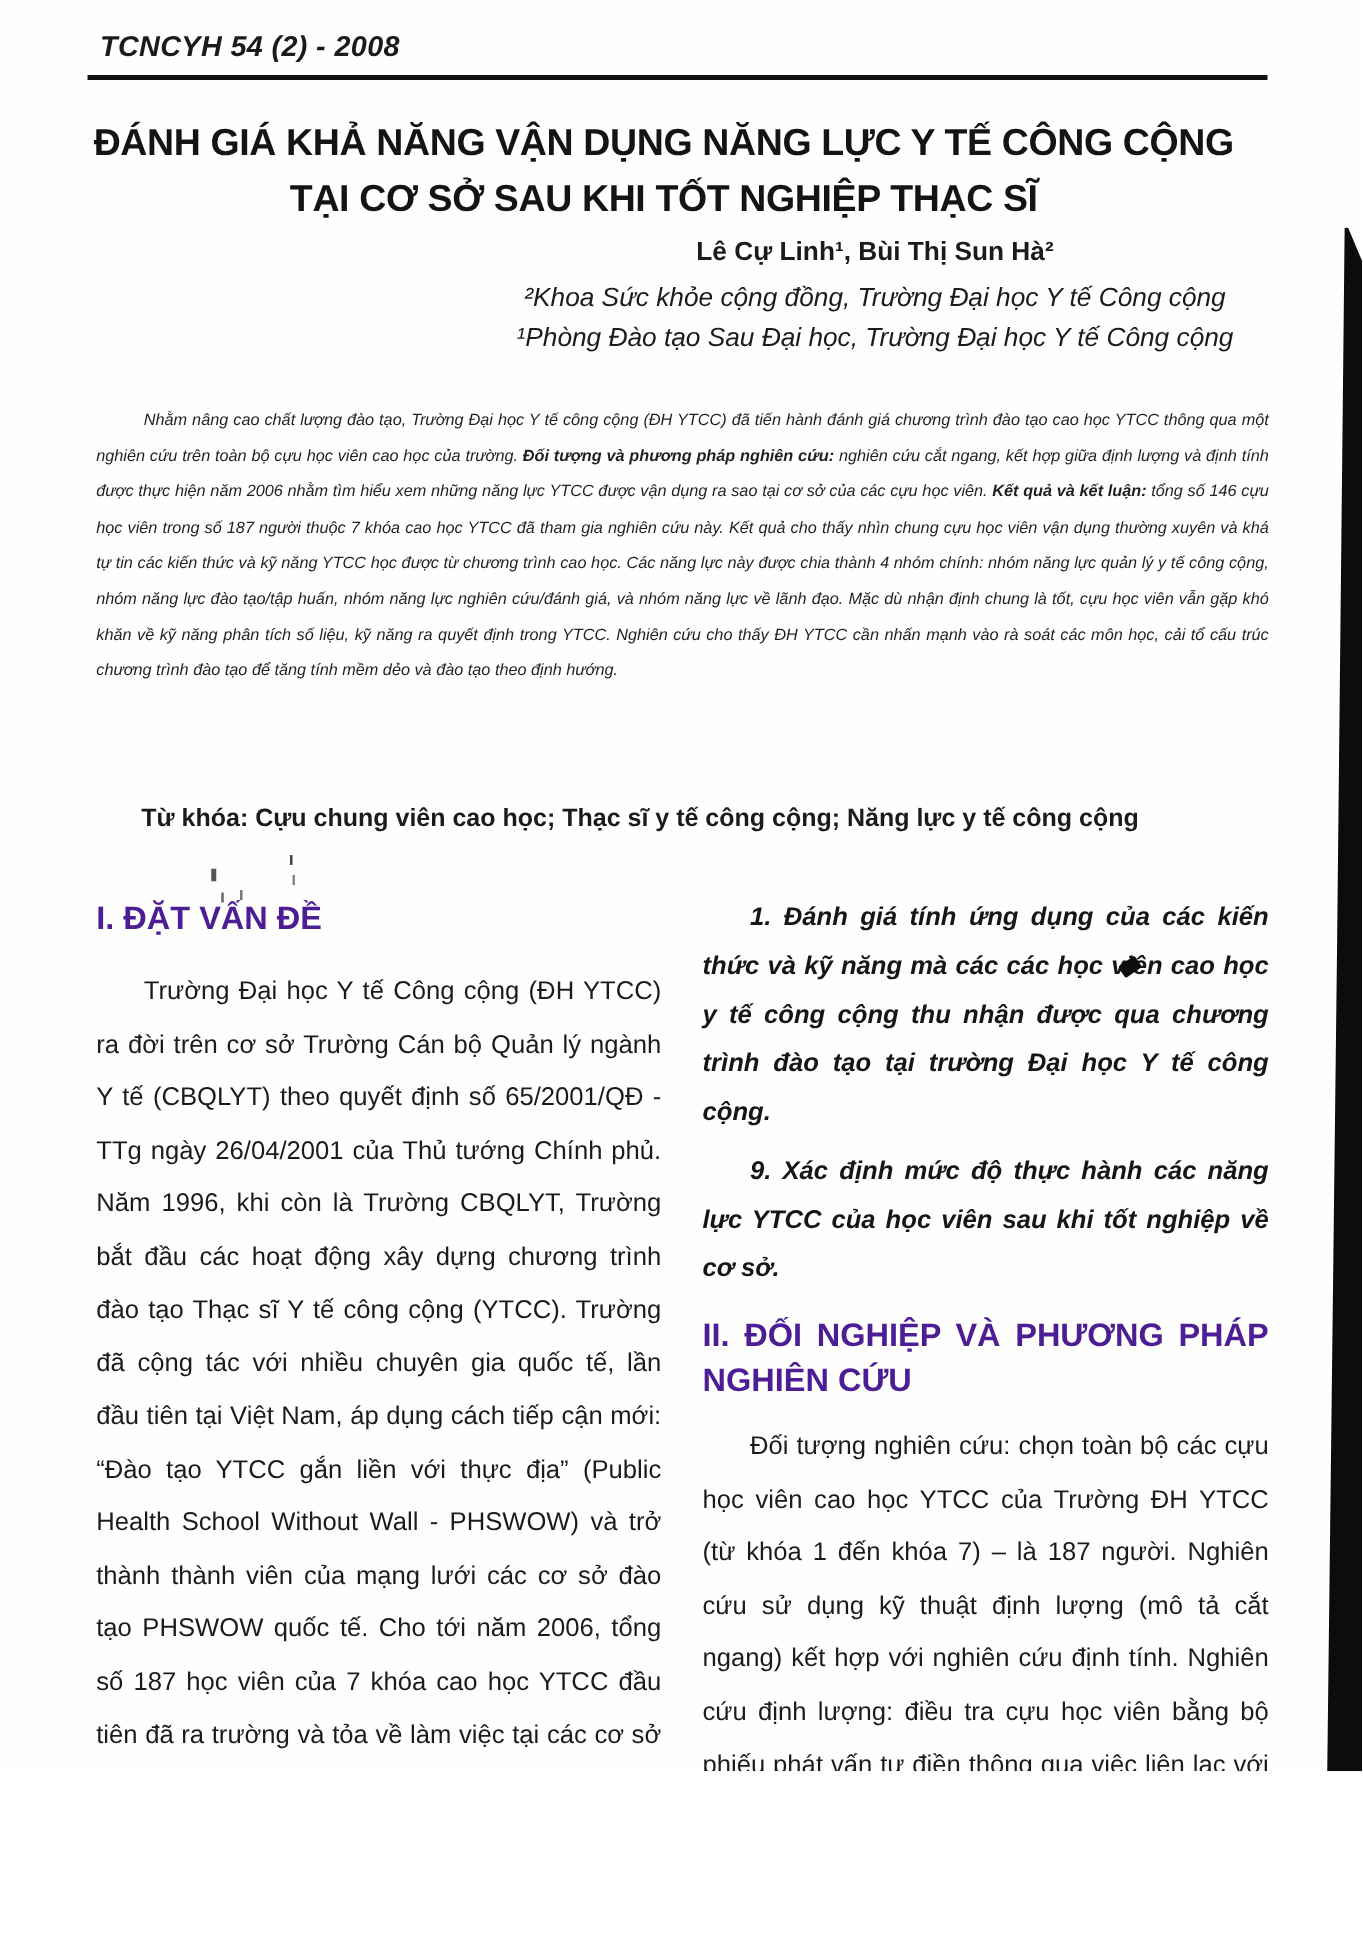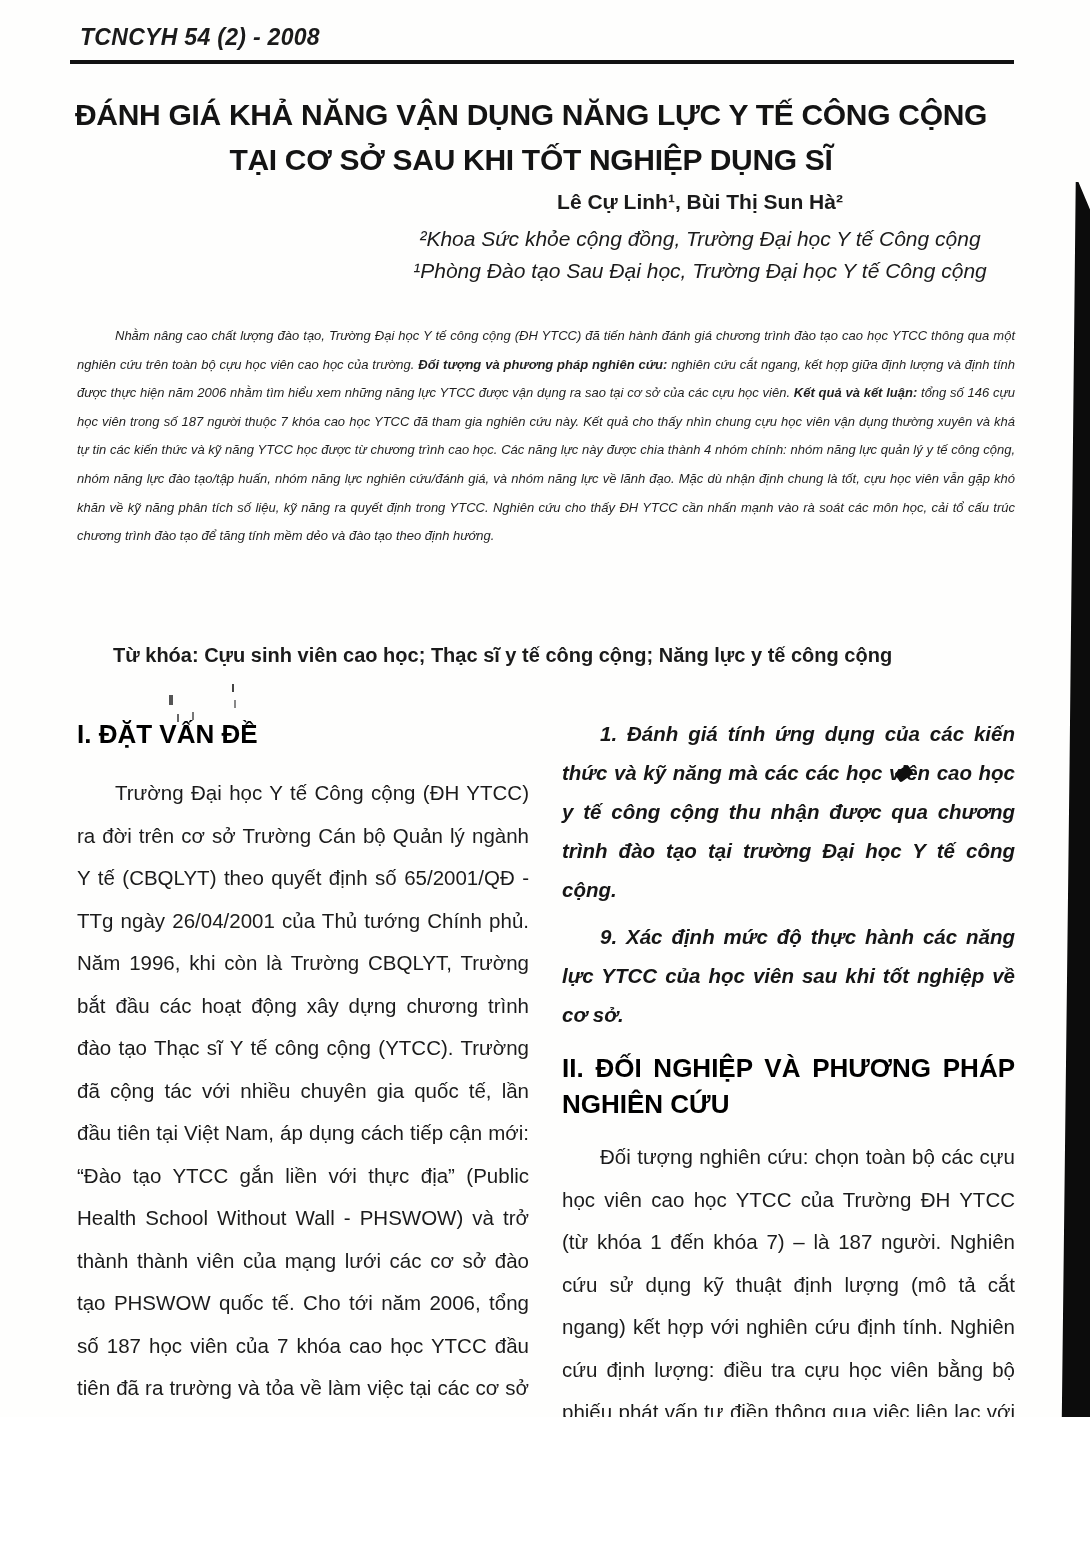--- a/index.html
+++ b/index.html
@@ -43,21 +43,21 @@
     font-size:20px;font-weight:700;padding-left:36px;
   }
   .columns{
     position:absolute;left:77px;width:938px;top:710px;
     display:flex;gap:33px;
   }
   .col-left{width:452px;}
   .col-right{width:453px;}
   .sec-heading{
     margin:6px 0 20px 0;
-    font-size:26px;font-weight:700;line-height:36px;color:#000000;
+    font-size:26px;font-weight:700;line-height:36px;color:#4c1d95;
   }
   .sec2{text-align:justify;margin:16px 0 14px 0;}
   .body-para{
     margin:0;font-size:20.5px;line-height:42.5px;
     text-align:justify;text-indent:38px;
   }
   .objective{
     margin:4px 0 8px 0;
     font-size:20.5px;font-weight:700;font-style:italic;line-height:39px;
     text-align:justify;text-indent:38px;color:#161616;
@@ -82,32 +82,32 @@
 </head>
 <body>
 
 <div class="page">
 
   <div class="journal-header">TCNCYH 54 (2) - 2008</div>
   <div class="header-rule"></div>
 
   <h1 class="title">
       <span class="title-line">ĐÁNH GIÁ KHẢ NĂNG VẬN DỤNG NĂNG LỰC Y TẾ CÔNG CỘNG</span>
-      <span class="title-line">TẠI CƠ SỞ SAU KHI TỐT NGHIỆP DỤNG SĨ</span>
+      <span class="title-line">TẠI CƠ SỞ SAU KHI TỐT NGHIỆP THẠC SĨ</span>
     </h1>
 
   <div class="byline">
     <div class="authors">Lê Cự Linh¹, Bùi Thị Sun Hà²</div>
     <div class="affil">²Khoa Sức khỏe cộng đồng, Trường Đại học Y tế Công cộng</div>
     <div class="affil">¹Phòng Đào tạo Sau Đại học, Trường Đại học Y tế Công cộng</div>
   </div>
 
   <p class="abstract"><span>Nhằm nâng cao chất lượng đào tạo, Trường Đại học Y tế công cộng (ĐH YTCC) đã tiến hành đánh giá chương trình đào tạo cao học YTCC thông qua một nghiên cứu trên toàn bộ cựu học viên cao học của trường. </span><span class="b">Đối tượng và phương pháp nghiên cứu:</span><span> nghiên cứu cắt ngang, kết hợp giữa định lượng và định tính được thực hiện năm 2006 nhằm tìm hiểu xem những năng lực YTCC được vận dụng ra sao tại cơ sở của các cựu học viên. </span><span class="b">Kết quả và kết luận:</span><span> tổng số 146 cựu học viên trong số 187 người thuộc 7 khóa cao học YTCC đã tham gia nghiên cứu này. Kết quả cho thấy nhìn chung cựu học viên vận dụng thường xuyên và khá tự tin các kiến thức và kỹ năng YTCC học được từ chương trình cao học. Các năng lực này được chia thành 4 nhóm chính: nhóm năng lực quản lý y tế công cộng, nhóm năng lực đào tạo/tập huấn, nhóm năng lực nghiên cứu/đánh giá, và nhóm năng lực về lãnh đạo. Mặc dù nhận định chung là tốt, cựu học viên vẫn gặp khó khăn về kỹ năng phân tích số liệu, kỹ năng ra quyết định trong YTCC. Nghiên cứu cho thấy ĐH YTCC cần nhấn mạnh vào rà soát các môn học, cải tổ cấu trúc chương trình đào tạo để tăng tính mềm dẻo và đào tạo theo định hướng.</span></p>
 
-  <p class="keywords">Từ khóa: Cựu sinh viên cao học; Thạc sĩ y tế công cộng; Năng lực y tế công cộng</p>
+  <p class="keywords">Từ khóa: Cựu chung viên cao học; Thạc sĩ y tế công cộng; Năng lực y tế công cộng</p>
 
   <div class="columns">
     <div class="col-left">
       <h2 class="sec-heading">I. ĐẶT VẤN ĐỀ</h2>
       <p class="body-para"><span>Trường Đại học Y tế Công cộng (ĐH YTCC) ra đời trên cơ sở Trường Cán bộ Quản lý ngành Y tế (CBQLYT) theo quyết định số 65/2001/QĐ - TTg ngày 26/04/2001 của Thủ tướng Chính phủ. Năm 1996, khi còn là Trường CBQLYT, Trường bắt đầu các hoạt động xây dựng chương trình đào tạo Thạc sĩ Y tế công cộng (YTCC). Trường đã cộng tác với nhiều chuyên gia quốc tế, lần đầu tiên tại Việt Nam, áp dụng cách tiếp cận mới: “Đào tạo YTCC gắn liền với thực địa” (Public Health School Without Wall - PHSWOW) và trở thành thành viên của mạng lưới các cơ sở đào tạo PHSWOW quốc tế. Cho tới năm 2006, tổng số 187 học viên của 7 khóa cao học YTCC đầu tiên đã ra trường và tỏa về làm việc tại các cơ sở ở các tuyến khác nhau trên cả nước. Để rút ra những bài học kinh nghiệm, nâng cao chất lượng đào tạo và tìm hiểu tính thực tiễn của những năng lực YTCC đang được các cựu học viên áp dụng tại cơ sở, chúng tôi đã tiến hành nghiên cứu với </span></p>
     </div>
     <div class="col-right">
       <p class="objective">1. Đánh giá tính ứng dụng của các kiến thức và kỹ năng mà các các học viên cao học y tế công cộng thu nhận được qua chương trình đào tạo tại trường Đại học Y tế công cộng.</p>
       <p class="objective">9. Xác định mức độ thực hành các năng lực YTCC của học viên sau khi tốt nghiệp về cơ sở.</p>
       <h2 class="sec-heading sec2">II. ĐỐI NGHIỆP VÀ PHƯƠNG PHÁP NGHIÊN CỨU</h2>

